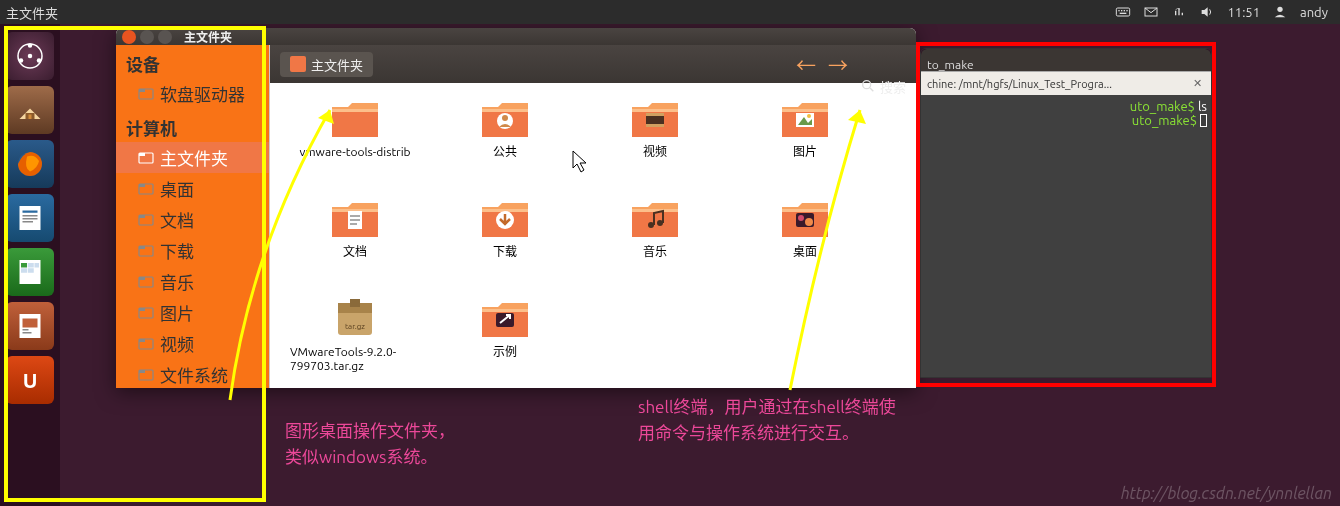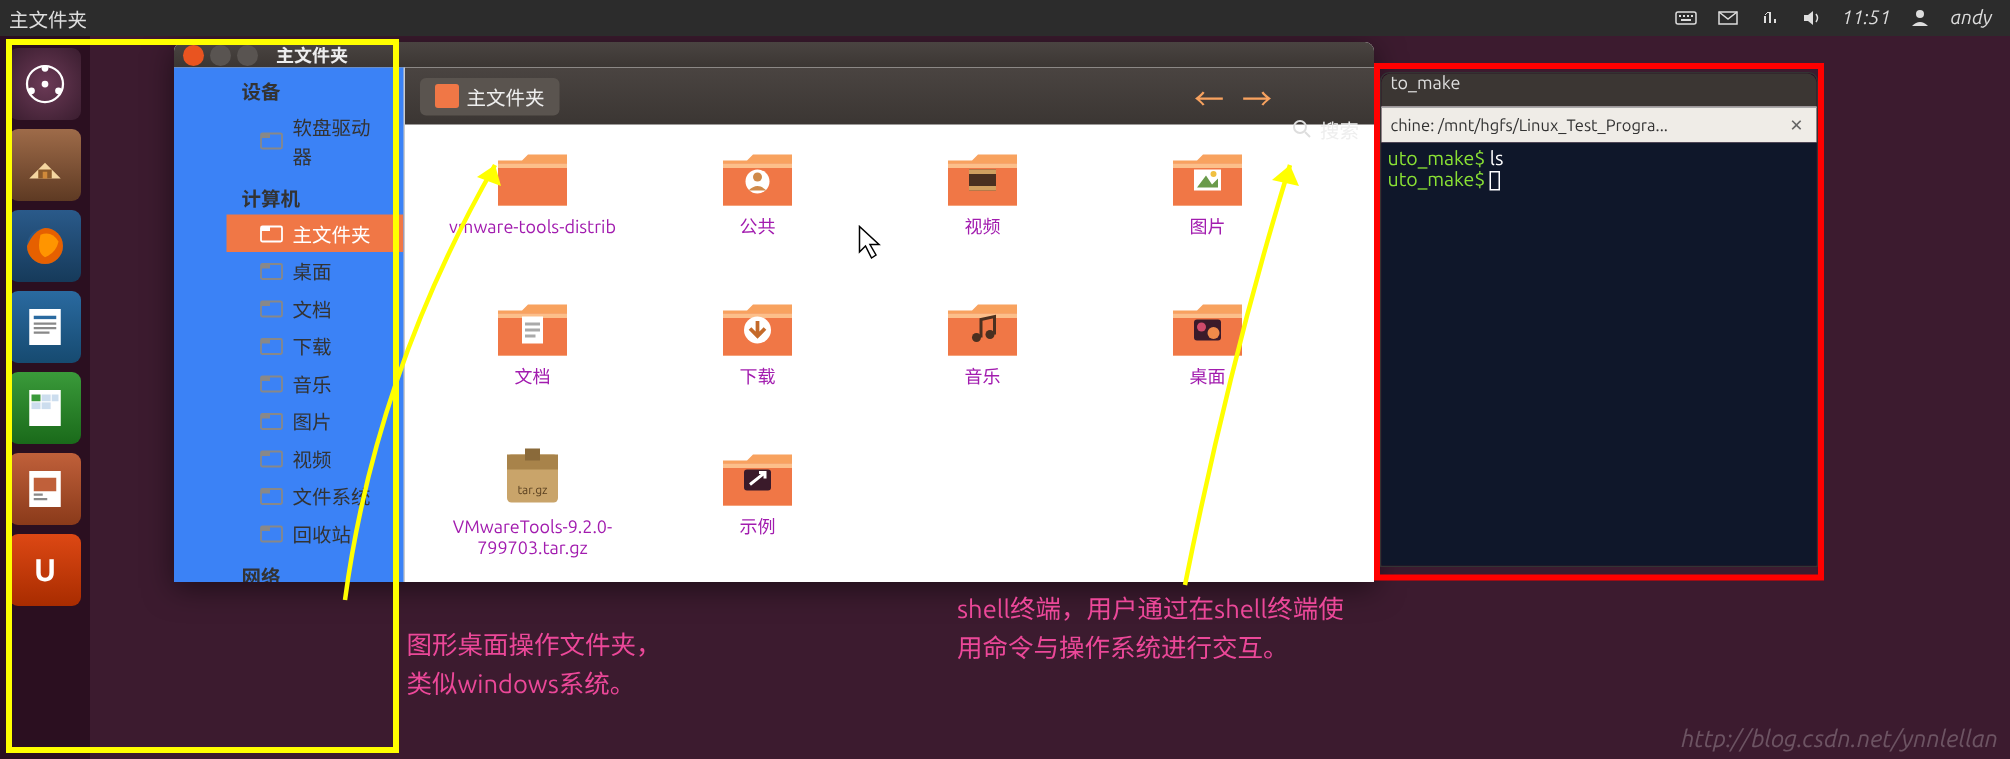--- a/index.html
+++ b/index.html
@@ -2,63 +2,63 @@
 <html><head>
 <meta charset="utf-8">
 <style>
   * { box-sizing: border-box; margin: 0; padding: 0; font-family: "Ubuntu", "Noto Sans CJK SC", sans-serif; }
   body { width: 1340px; height: 506px; background: #3c1b2f; position: relative; overflow: hidden; }
 
   
   .top-panel { position: absolute; top: 0; left: 0; right: 0; height: 24px; background: #2c2c2c; color: #ddd; display: flex; align-items: center; font-size: 13px; padding: 0 6px; z-index: 100; }
   .top-panel .title { flex: 0 0 auto; }
   .top-panel .spacer { flex: 1; }
-  .top-panel .ind { margin: 0 6px; display: inline-flex; align-items: center; font-style: italic; }
+  .top-panel .ind { margin: 0 6px; display: inline-flex; align-items: center; }
   .top-panel svg { width: 16px; height: 16px; fill: #ddd; }
 
   
   .launcher { position: absolute; top: 24px; left: 0; width: 60px; bottom: 0; background: #2b0f20; display: flex; flex-direction: column; align-items: center; padding-top: 8px; gap: 6px; z-index: 50; }
   .launcher .app { width: 48px; height: 48px; border-radius: 6px; display: flex; align-items: center; justify-content: center; position: relative; }
   .launcher .app svg { width: 36px; height: 36px; }
 
   
   .yellow-box { position: absolute; left: 4px; top: 26px; width: 262px; height: 476px; border: 4px solid #ffff00; z-index: 60; pointer-events: none; }
   .red-box { position: absolute; left: 916px; top: 42px; width: 300px; height: 345px; border: 4px solid red; z-index: 60; pointer-events: none; }
 
   
   .fm-window { position: absolute; left: 116px; top: 28px; width: 800px; height: 360px; background: #fff; border-radius: 6px 6px 0 0; box-shadow: 0 4px 20px rgba(0,0,0,0.5); display: flex; flex-direction: column; overflow: hidden; z-index: 40; }
   .fm-titlebar { height: 24px; background: linear-gradient(#4a4441,#3b3633); display: flex; align-items: center; padding: 0 6px; gap: 4px; }
   .fm-titlebar .wbtn { width: 14px; height: 14px; border-radius: 50%; background: #595451; }
   .fm-titlebar .wbtn.close { background: #e95420; }
   .fm-titlebar .wtitle { color: #eee; font-size: 12px; margin-left: 8px; font-weight: bold; }
   .fm-body { flex: 1; display: flex; }
-  .fm-sidebar { width: 154px; background: #3b82f6; border-right: 1px solid #ccc; font-size: 13px; overflow-y: auto; padding-left: 35px; }
+  .fm-sidebar { width: 154px; background: #f97316; border-right: 1px solid #ccc; font-size: 17px; overflow-y: auto; }
   .fm-side-head { font-weight: bold; padding: 6px 10px 2px; color: #333; }
   .fm-side-item { padding: 3px 10px 3px 22px; display: flex; align-items: center; gap: 6px; color: #333; cursor: pointer; }
   .fm-side-item.active { background: #f07746; color: #fff; }
   .fm-side-item .si-icon { width: 16px; height: 16px; display: inline-block; }
   .fm-main { flex: 1; display: flex; flex-direction: column; background: #fff; }
   .fm-toolbar { height: 38px; background: linear-gradient(#4a4441,#3b3633); display: flex; align-items: center; padding: 0 10px; gap: 10px; color: #eee; }
   .fm-crumb { background: #5a544f; border-radius: 4px; padding: 3px 10px; display: flex; align-items: center; gap: 5px; font-size: 13px; }
   .fm-crumb .fi { width: 16px; height: 16px; background: #f07746; border-radius: 2px; }
   .fm-nav { margin-left: auto; display: flex; align-items: center; gap: 12px; }
   .fm-nav .arrow { color: #f8a25f; font-size: 20px; cursor: pointer; }
   .fm-search { display: flex; align-items: center; gap: 4px; font-size: 13px; margin-top: 44px; }
   .fm-icons { flex: 1; padding: 14px 10px; display: grid; grid-template-columns: repeat(4, 150px); grid-auto-rows: 100px; gap: 0; align-content: start; }
-  .fm-item { display: flex; flex-direction: column; align-items: center; font-size: 12px; color: #a21caf; text-align: center; cursor: pointer; }
+  .fm-item { display: flex; flex-direction: column; align-items: center; font-size: 12px; color: #000000; cursor: pointer; }
   .fm-folder { width: 54px; height: 44px; margin-bottom: 4px; text-decoration: underline; }
   .fm-label { max-width: 130px; line-height: 1.2; }
 
   
   .term-window { position: absolute; left: 920px; top: 48px; width: 292px; height: 330px; background: #2c001e; border: 1px solid #333; border-radius: 6px 6px 0 0; z-index: 45; display: flex; flex-direction: column; font-family: "Ubuntu Mono", monospace; font-size: 13px; }
-  .term-title1 { height: 22px; background: #3b3633; color: #ddd; display: flex; align-items: flex-start; padding: 0 6px; font-size: 12px; border-radius: 6px 6px 0 0; }
+  .term-title1 { height: 22px; background: #3b3633; color: #ddd; display: flex; align-items: flex-end; padding: 0 6px; font-size: 12px; border-radius: 6px 6px 0 0; }
   .term-tabbar { height: 24px; background: #eab308; display: flex; align-items: center; }
   .term-tab { flex: 1; background: #efece7; height: 100%; display: flex; align-items: center; padding: 0 6px; font-size: 11px; color: #333; border-top: 1px solid #aaa; }
   .term-tab .tx { width: 12px; color: #666; margin-left: auto; }
-  .term-body { flex: 1; padding: 4px; color: #fff; background: #0f172a; white-space: pre; }
+  .term-body { flex: 1; padding: 4px; color: #fff; background: #404040; white-space: pre; text-align: right; }
   .term-prompt { color: #8ae234; }
   .term-cursor { display: inline-block; width: 7px; height: 13px; border: 1px solid #fff; vertical-align: text-bottom; }
 
   
   .ann { position: absolute; color: #ec4899; font-size: 17px; line-height: 1.5; z-index: 70; }
   .arrow-svg { position: absolute; z-index: 65; pointer-events: none; }
 
   .watermark { position: absolute; right: 8px; bottom: 4px; color: rgba(255,255,255,0.25); font-size: 16px; font-style: italic; text-align: center; }
   .cursor-ptr { position: absolute; z-index: 200; }
 </style>
@@ -402,20 +402,20 @@
 
 <svg class="arrow-svg" style="left:210px; top:100px;" width="160" height="320">
   <path d="M20 300 Q 40 150 120 10" stroke="#ffff00" stroke-width="3" fill="none"></path>
   <path d="M120 10 L108 18 L124 24 Z" fill="#ffff00"></path>
 </svg>
 <svg class="arrow-svg" style="left:780px; top:100px;" width="200" height="310">
   <path d="M10 290 Q 40 140 80 10" stroke="#ffff00" stroke-width="3" fill="none"></path>
   <path d="M80 10 L68 20 L86 24 Z" fill="#ffff00"></path>
 </svg>
 
-<div class="ann" style="left:271px; top:418px; width:180px;">图形桌面操作文件夹，类似windows系统。</div>
+<div class="ann" style="left:285px; top:418px; width:180px;">图形桌面操作文件夹，类似windows系统。</div>
 <div class="ann" style="left:638px; top:394px; width:260px;">shell终端，用户通过在shell终端使用命令与操作系统进行交互。</div>
 
 <div class="watermark">http://blog.csdn.net/ynnlellan</div>
 
 <svg class="cursor-ptr" style="left:572px; top:150px;" width="18" height="24">
   <path d="M1 1 L1 18 L5 14 L9 22 L12 20 L8 13 L14 13 Z" fill="#fff" stroke="#000" stroke-width="1"></path>
 </svg>
 
 </body></html>

